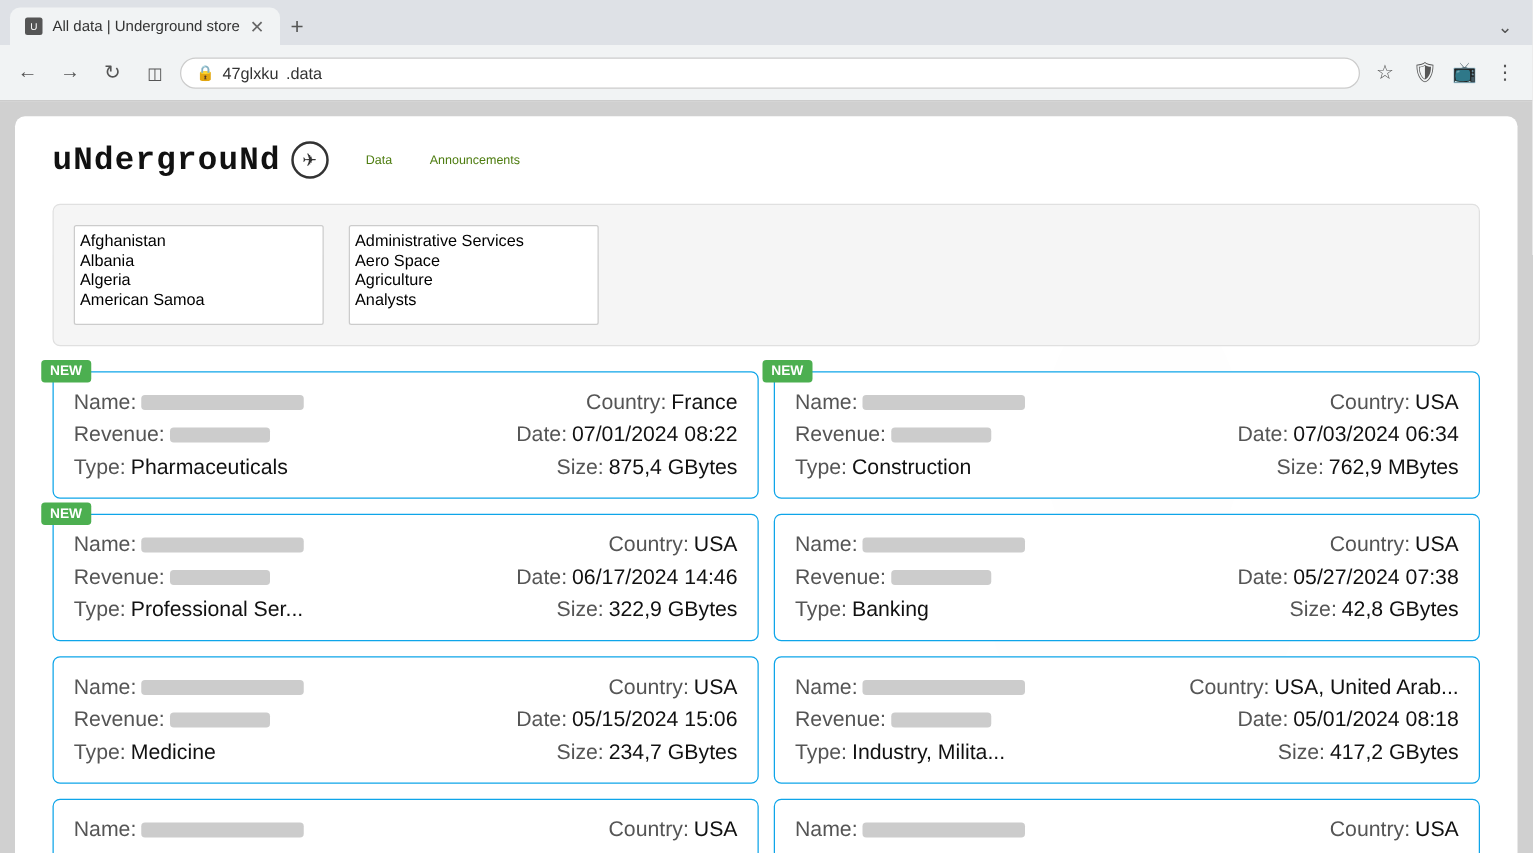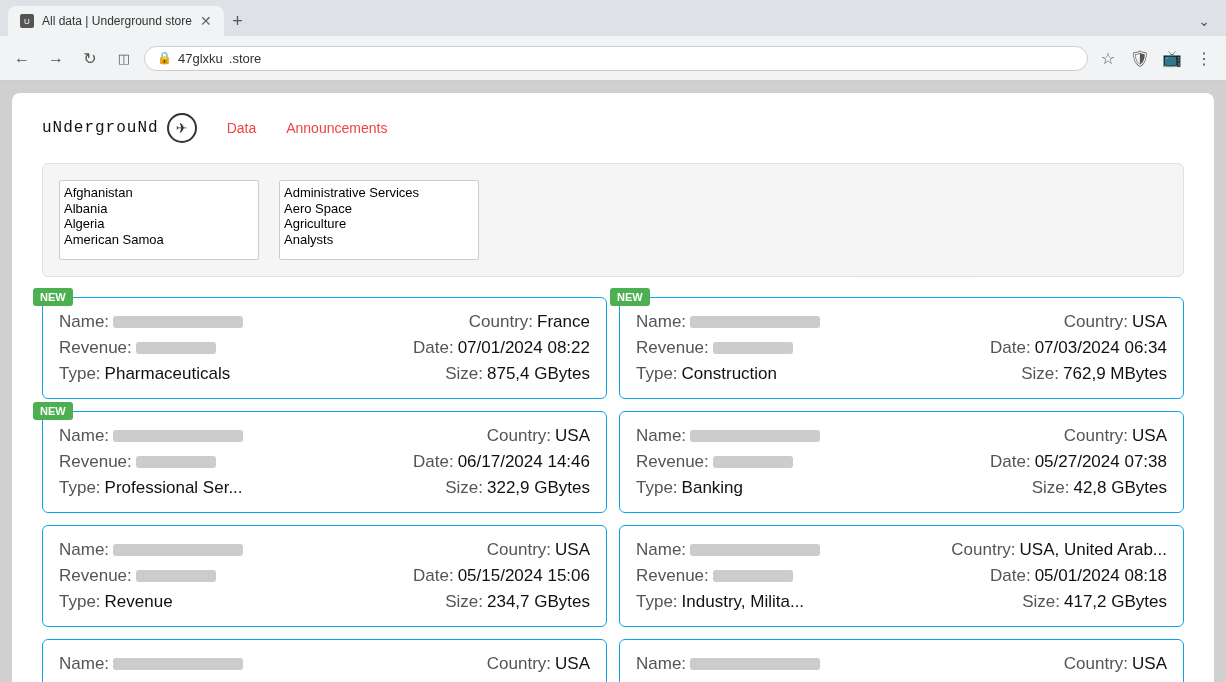--- a/index.html
+++ b/index.html
@@ -152,40 +152,40 @@
       margin-bottom: 20px;
       position: relative;
       z-index: 1;
     }
     .site-logo {
       display: flex;
       align-items: center;
       gap: 8px;
     }
     .logo-text {
-      font-size: 16px;
-      font-weight: normal;
+      font-size: 26px;
+      font-weight: bold;
       font-family: 'Courier New', monospace;
       letter-spacing: 1px;
       color: #111;
     }
     .logo-icon {
       width: 30px;
       height: 30px;
       border: 2px solid #333;
       border-radius: 50%;
       display: flex;
       align-items: center;
       justify-content: center;
       font-size: 14px;
       color: #333;
     }
     .nav-link {
-      font-size: 14px;
-      color: #ef4444;
+      font-size: 10px;
+      color: #4d7c0f;
       text-decoration: none;
       cursor: pointer;
       text-align: center;
     }
 
     
     .page-title {
       font-size: 32px;
       font-weight: bold;
       font-family: 'Courier New', monospace;
@@ -313,21 +313,21 @@
     <div class="tab-overflow" style="margin-left:auto; padding-right:8px;">⌄</div>
   </div>
   <div class="browser-toolbar">
     <button class="nav-btn">←</button>
     <button class="nav-btn">→</button>
     <button class="nav-btn">↻</button>
     <button class="nav-btn" style="font-size:13px;">◫</button>
     <div class="address-bar">
       <span class="lock-icon">🔒</span>
       <span>47glxku</span>
-      <span>.store</span>
+      <span>.data</span>
     </div>
     <div class="toolbar-actions">
       <button class="toolbar-action-btn">☆</button>
       <button class="toolbar-action-btn">🛡</button>
       <button class="toolbar-action-btn">📺</button>
       <button class="toolbar-action-btn">⋮</button>
     </div>
   </div>
 </div>
 
@@ -517,21 +517,21 @@
         <span class="card-value-blurred medium"></span>
       </div>
       <div class="card-field" style="margin-left:auto;">
         <span class="card-label">Date:</span>
         <span class="card-value">05/15/2024 15:06</span>
       </div>
     </div>
     <div class="card-row">
       <div class="card-field">
         <span class="card-label">Type:</span>
-        <span class="card-value">Revenue</span>
+        <span class="card-value">Medicine</span>
       </div>
       <div class="card-field" style="margin-left:auto;">
         <span class="card-label">Size:</span>
         <span class="card-value">234,7 GBytes</span>
       </div>
     </div>
   </div>
       <div class="card">
 
     <div class="card-row">

